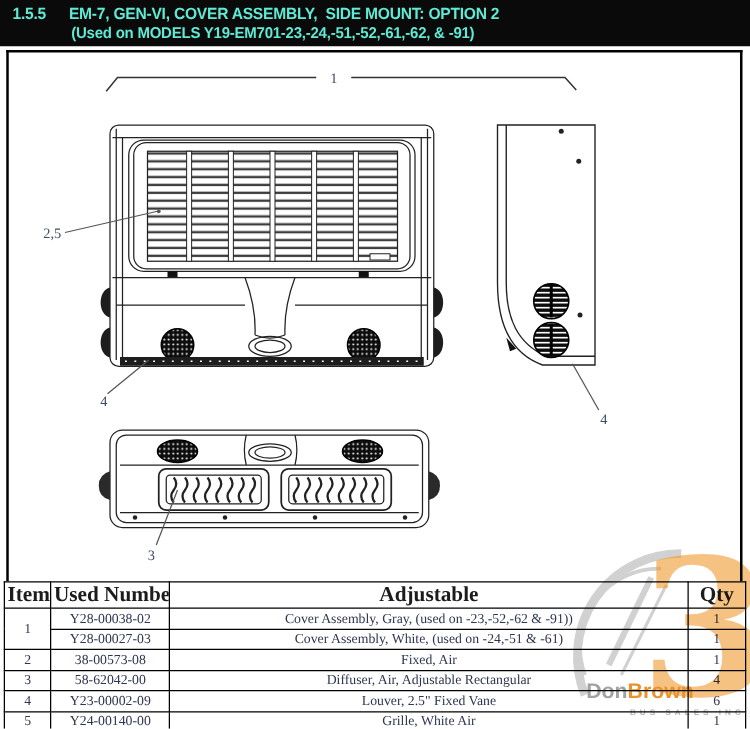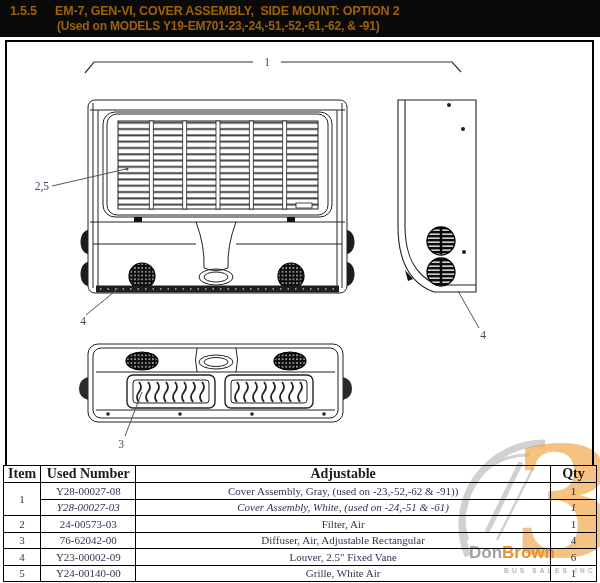--- a/index.html
+++ b/index.html
@@ -1,41 +1,41 @@
 <!DOCTYPE html>
 <html><head>
 <meta charset="utf-8">
 <style>
   html,body{margin:0;padding:0;background:#fff;}
   .page{position:relative;width:600px;height:583px;background:#fff;overflow:hidden;
         font-family:"Liberation Sans",sans-serif;}
 
   
-  .header-bar{position:absolute;left:0;top:0;width:600px;height:37px;background:#0a0a0a;color:#a16207;}
+  .header-bar{position:absolute;left:0;top:0;width:600px;height:37px;background:#0a0a0a;color:#5eead4;}
   .hline1{position:absolute;left:10px;top:3px;display:flex;font-weight:bold;font-size:13px;
           letter-spacing:-0.2px;transform:scaleX(.96);transform-origin:0 0;white-space:pre;}
   .hline1 .sec{width:47px;}
   .hline2{position:absolute;left:57px;top:19px;font-weight:bold;font-size:12.5px;
           letter-spacing:-0.2px;transform:scaleX(.96);transform-origin:0 0;white-space:pre;}
 
   
   .drawing-area{position:absolute;left:5px;top:40px;width:589px;height:425px;
                 border:2px solid #000;border-bottom:none;box-sizing:border-box;}
   svg.diagram{position:absolute;left:0;top:0;width:600px;height:583px;}
   svg.diagram text{font-family:"Liberation Serif",serif;font-size:11.5px;fill:#3f4b66;}
 
   
   table.parts{position:absolute;left:3px;top:465px;width:594px;border-collapse:collapse;
               table-layout:fixed;font-family:"Liberation Serif",serif;font-size:11px;color:#2e3550;}
   table.parts th,table.parts td{border:1.8px solid #000;height:15.5px;padding:0 2px;
               overflow:hidden;white-space:nowrap;}
-  table.parts th{font-size:14px;color:#1c1c1c;font-weight:bold;text-align:center;}
+  table.parts th{font-size:17px;color:#1c1c1c;font-weight:bold;text-align:center;}
   td.c{text-align:center;}
   td.d{text-align:center;padding-left:6px;}
-  tr.thin td{border-top-width:0.8px;font-style:italic;}
+  tr.thin td{border-top-width:0.8px;}
   col.item{width:37px;} col.pn{width:95px;} col.desc{width:413px;} col.qty{width:46px;}
 
   
   .watermark{position:absolute;left:0;top:0;width:600px;height:583px;pointer-events:none;
              mix-blend-mode:multiply;}
   .wm-text{position:absolute;left:469px;top:543px;font-weight:bold;font-size:17px;
            font-family:"Liberation Sans",sans-serif;letter-spacing:0;}
   .wm-don{color:#a2a2a2;} .wm-brown{color:#e8932c;}
   .wm-tag{position:absolute;left:504px;top:567px;font-size:6.5px;letter-spacing:3.2px;
           color:#b3b3b3;font-weight:bold;}
@@ -178,38 +178,38 @@
       </colgroup>
     <tbody>
       <tr>
         <th>Item</th>
         <th>Used Number</th>
         <th>Adjustable</th>
         <th>Qty</th>
       </tr>
       <tr>
         <td class="c" rowspan="2">1</td>
-        <td class="c">Y28-00027-08</td>
+        <td class="c">Y28-00038-02</td>
         <td class="d">Cover Assembly, Gray, (used on -23,-52,-62 &amp; -91))</td>
         <td class="c">1</td>
       </tr>
       <tr class="thin">
         <td class="c">Y28-00027-03</td>
         <td class="d">Cover Assembly, White, (used on -24,-51 &amp; -61)</td>
         <td class="c">1</td>
       </tr>
       <tr>
         <td class="c">2</td>
-        <td class="c">24-00573-03</td>
-        <td class="d">Filter, Air</td>
+        <td class="c">38-00573-08</td>
+        <td class="d">Fixed, Air</td>
         <td class="c">1</td>
       </tr>
       <tr>
         <td class="c">3</td>
-        <td class="c">76-62042-00</td>
+        <td class="c">58-62042-00</td>
         <td class="d">Diffuser, Air, Adjustable Rectangular</td>
         <td class="c">4</td>
       </tr>
       <tr>
         <td class="c">4</td>
         <td class="c">Y23-00002-09</td>
         <td class="d">Louver, 2.5" Fixed Vane</td>
         <td class="c">6</td>
       </tr>
       <tr>

